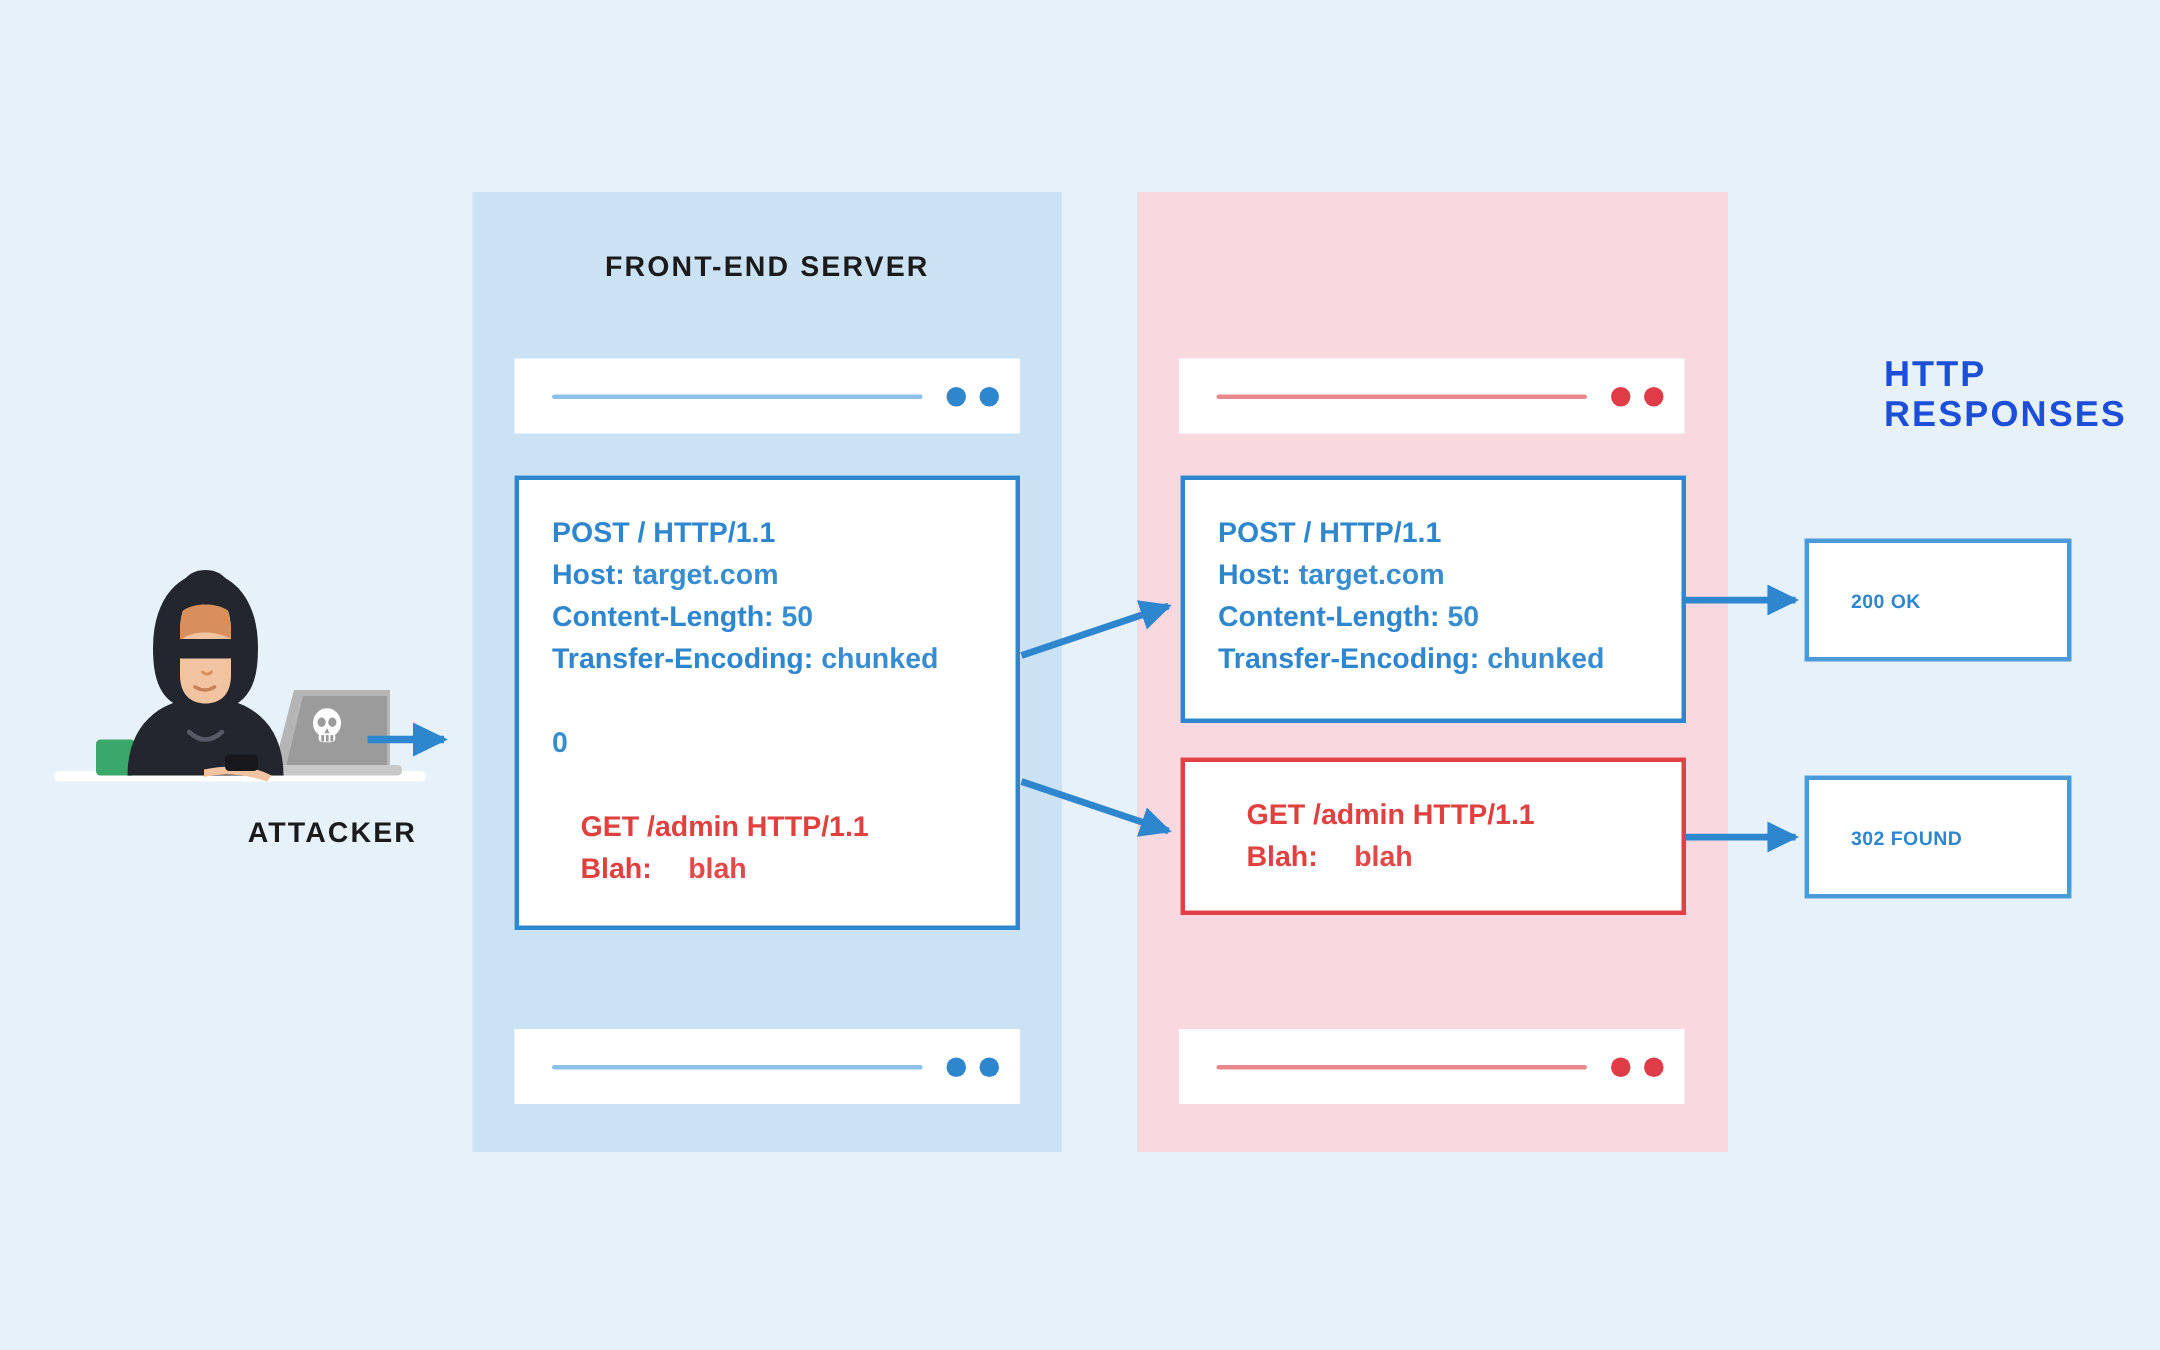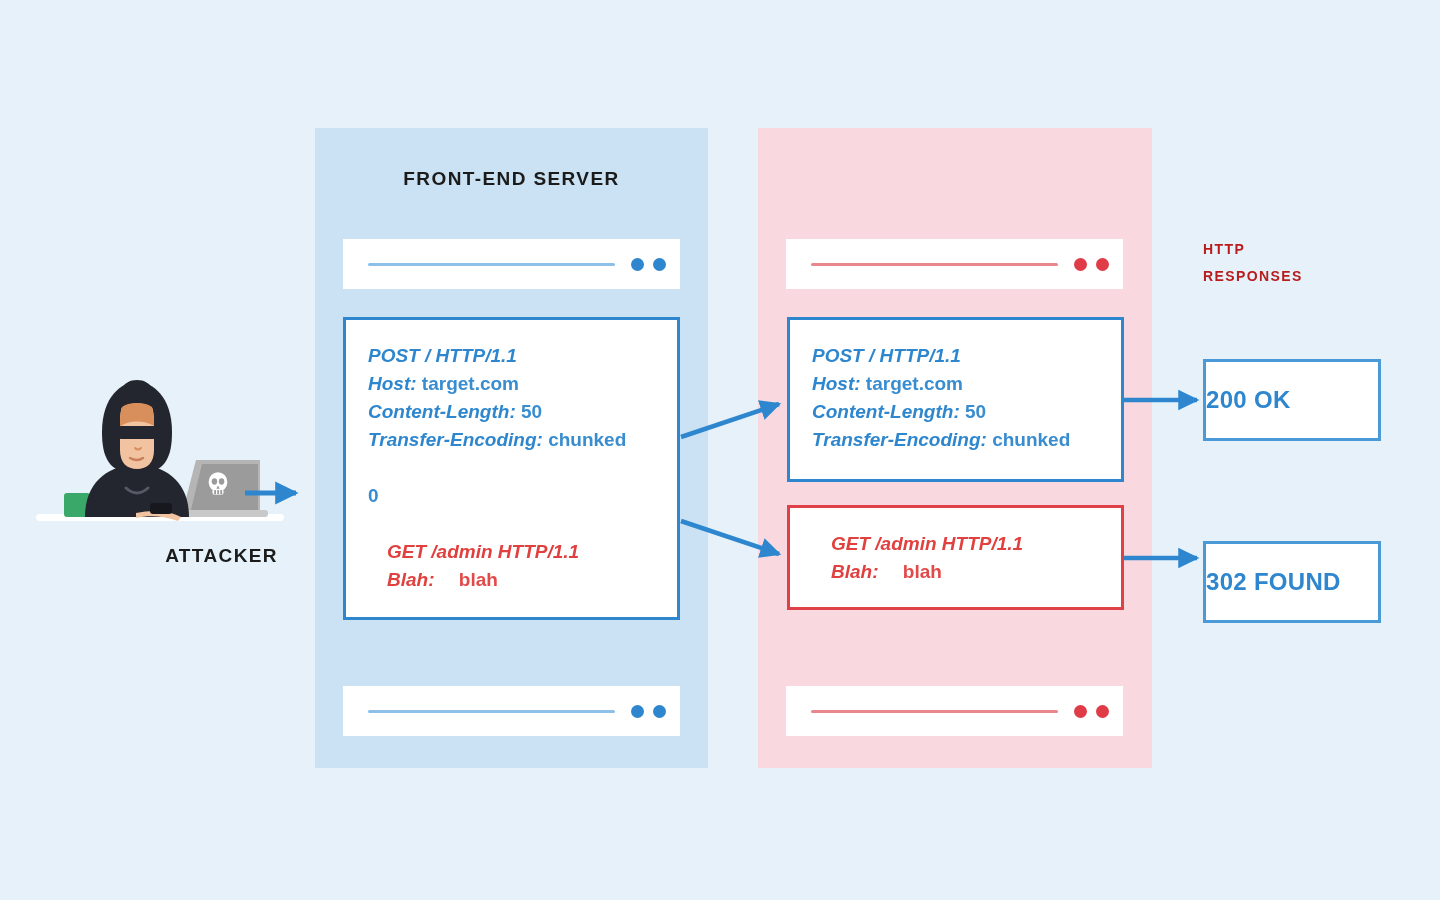--- a/index.html
+++ b/index.html
@@ -99,56 +99,57 @@
     left: 22px;
     top: 22px;
     right: 12px;
   }
   .msg-line {
     font-size: 19px;
     line-height: 28px;
     white-space: nowrap;
   }
   .msg-line.spacer { height: 28px; }
-  .msg-line .k { font-weight: 700; font-style: italic; }
+  .msg-line .k { font-weight: 700; }
   .msg-line .v { font-weight: 700; }
   .tone-blue .k, .tone-blue .v { color: #2e87ce; }
   .tone-red  .k, .tone-red  .v { color: #e0413f; margin-left: 19px; }
   .tone-blue .v, .tone-red .v { opacity: .95; }
 
   
   .responses-title {
     position: absolute;
-    left: 1203px;
+    left: 1256px;
     top: 236px;
-    font-size: 14px;
+    font-size: 24px;
     font-weight: 700;
     letter-spacing: 1.4px;
     line-height: 27px;
-    color: #b91c1c;
+    color: #1d4ed8;
   }
   .respbox {
     position: absolute;
     left: 1203px;
     width: 178px;
     height: 82px;
     background: #ffffff;
     border: 3px solid #4a9ad8;
     box-sizing: border-box;
     display: flex;
     align-items: center;
   }
   .respbox span {
-    font-size: 24px;
+    padding-left: 28px;
+    font-size: 13px;
     font-weight: 700;
     color: #2e87ce;
     letter-spacing: .3px;
   }
   .resp-200 { top: 359px; }
-  .resp-302 { top: 517px; margin-top: 24px; }
+  .resp-302 { top: 517px; }
 
   
   .attacker-wrap {
     position: absolute;
     left: 30px;
     top: 370px;
     width: 280px;
     height: 220px;
   }
   .attacker-label {

